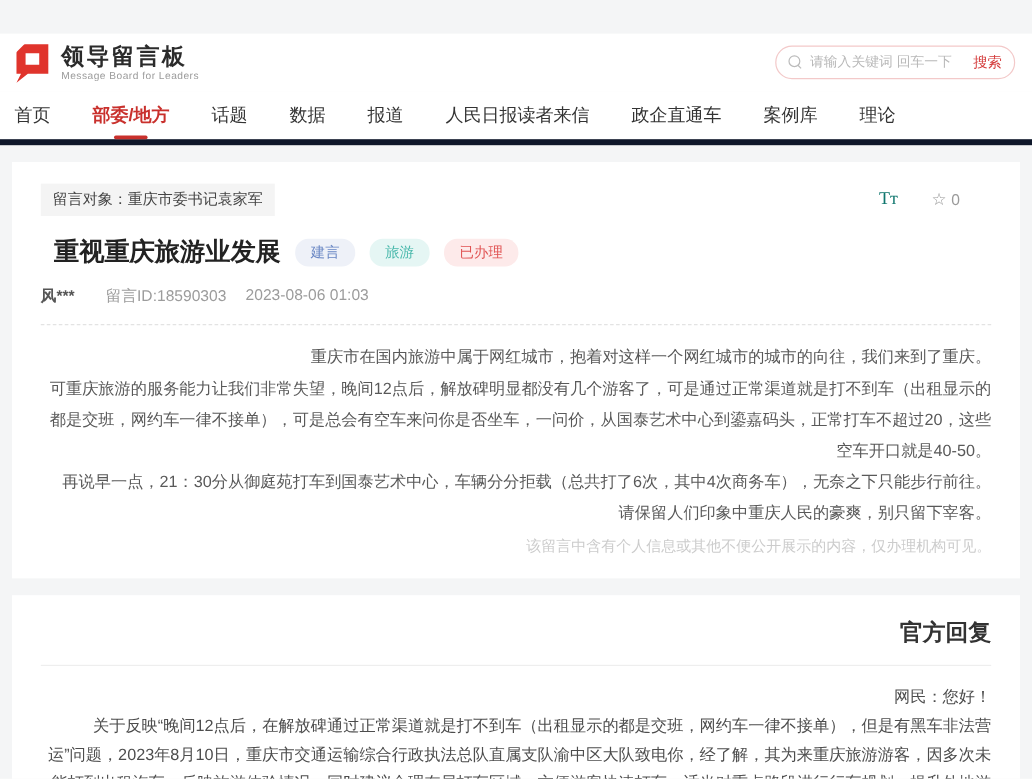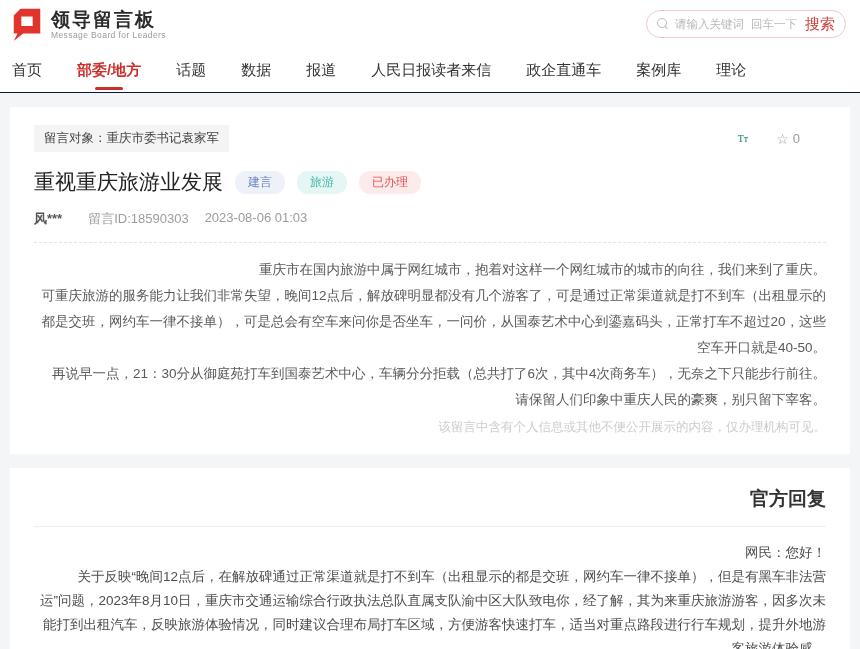--- a/index.html
+++ b/index.html
@@ -10,20 +10,21 @@
     color: #333;
   }
   
   .top-header {
     background: #fff;
     height: 48px;
     display: flex;
     align-items: center;
     justify-content: space-between;
     padding: 0 14px 0 10px;
+    margin-top: 28px;
   }
   .logo { display: flex; align-items: center; gap: 7px; }
   .logo-icon { width: 34px; height: 36px; flex: 0 0 auto; }
   .logo-text .logo-title {
     font-size: 19px; font-weight: 700; color: #2b2b2b; letter-spacing: 2px; line-height: 21px;
   }
   .logo-text .logo-sub {
     font-size: 8.5px; color: #9b9b9b; letter-spacing: .4px; line-height: 10px;
   }
   .search-box {
@@ -37,60 +38,60 @@
     content: ""; position: absolute; width: 8px; height: 8px;
     border: 1.4px solid #bbb; border-radius: 50%; left: 0; top: 0;
   }
   .search-box .mag::after {
     content: ""; position: absolute; width: 4px; height: 1.4px;
     background: #bbb; left: 7px; top: 8.6px; transform: rotate(45deg);
   }
   .search-box input {
     border: none; outline: none; flex: 1 1 auto; min-width: 0;
     font-size: 11.5px; color: #333; background: transparent;
-    font-family: Liberation Mono, monospace;
+    font-family: Liberation Sans, sans-serif;
   }
   .search-box input::placeholder { color: #b8b8b8; }
   .search-btn {
-    font-size: 15px; color: #d43c3c; background: none; border: none;
+    font-size: 12px; color: #d43c3c; background: none; border: none;
     cursor: pointer; flex: 0 0 auto; padding: 0 0 0 6px;
     font-family: inherit;
   }
   
   .nav {
     background: #fff;
     height: 45px;
     display: flex; align-items: center;
     gap: 35px;
     padding: 0 12px;
-    border-bottom: 1px solid #0f172a;
+    border-bottom: 5px solid #0f172a;
   }
   .nav a { text-decoration: none; color: #333; font-size: 15px; position: relative; padding: 6px 0; cursor: pointer; }
   .nav a.active { color: #c9302c; font-weight: 700; }
   .nav a.active::after {
     content: ""; position: absolute; left: 50%; transform: translateX(-50%);
     bottom: -4px; width: 28px; height: 3px; background: #c9302c; border-radius: 2px;
   }
   .nav a.brand { color: #cf2929; font-weight: 700; font-size: 17px; font-style: italic; letter-spacing: 1px; }
   
   .card {
     background: #fff; margin: 14px 10px 0 10px; padding: 18px 24px; text-align: right;
   }
   
   .msg-toprow { display: flex; align-items: center; justify-content: space-between; }
   .target-tag {
     background: #f4f4f4; color: #444; font-size: 12.5px;
     padding: 5px 10px; display: inline-block;
   }
   .tools { display: flex; align-items: center; gap: 28px; margin-right: 26px; }
-  .tool-font { color: #0f766e; font-size: 10px; cursor: pointer; font-family: "Liberation Serif", serif; }
+  .tool-font { color: #0f766e; font-size: 15px; cursor: pointer; font-family: "Liberation Serif", serif; }
   .tool-star { color: #9a9a9a; font-size: 13px; cursor: pointer; display: flex; align-items: center; gap: 4px; }
   .tool-star .star-glyph { font-size: 14px; }
   .title-row { display: flex; align-items: center; gap: 12px; margin-top: 16px; }
-  .msg-title { font-size: 21px; font-weight: 400; color: #222; }
+  .msg-title { font-size: 21px; font-weight: 700; color: #222; margin-left: 11px; }
   .pill {
     font-size: 12px; padding: 3px 13px; border-radius: 11px; display: inline-block;
   }
   .pill.blue { background: #eef1f8; color: #6a87c4; }
   .pill.teal { background: #e5f6f4; color: #48b8ab; }
   .pill.red  { background: #fdeaea; color: #e05252; }
   .meta-row {
     display: flex; gap: 26px; margin-top: 14px; padding-bottom: 14px;
     border-bottom: 1px dashed #e3e3e3;
     font-size: 13px;

